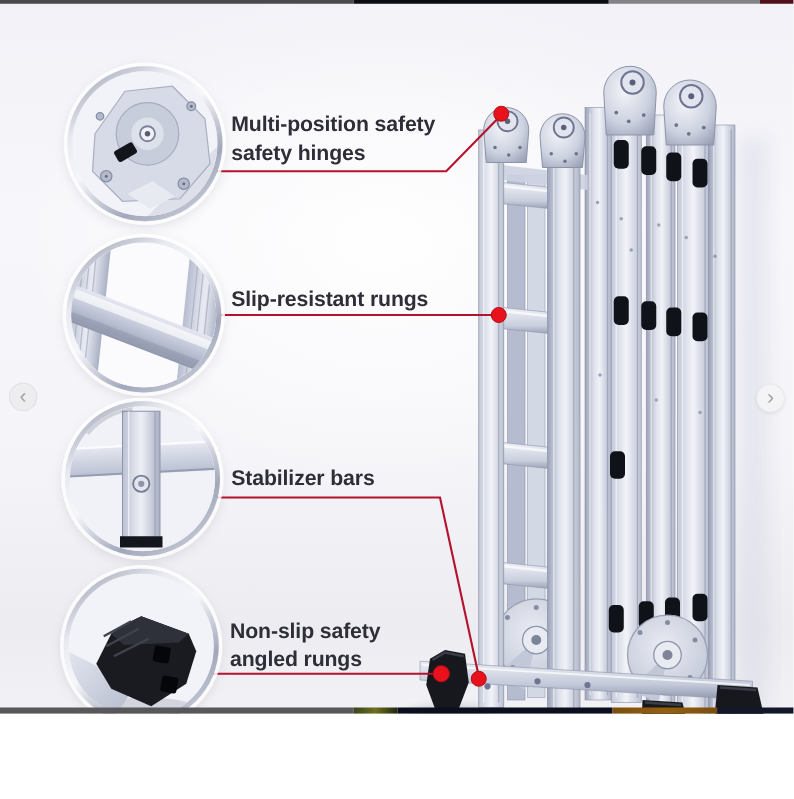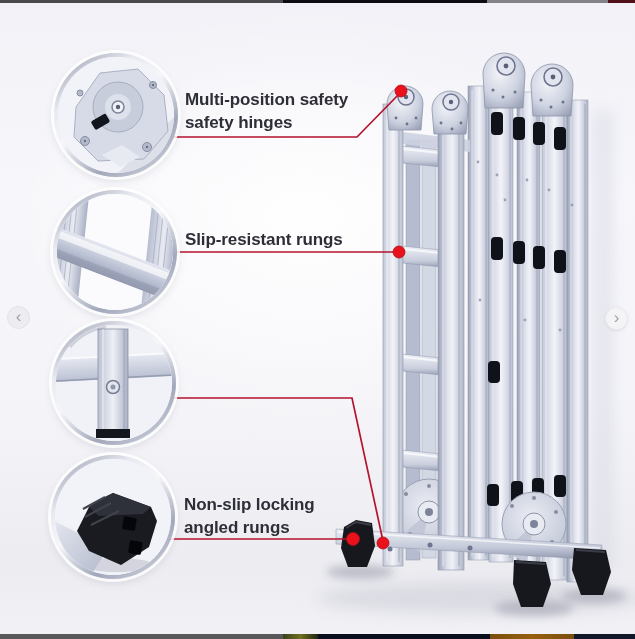--- a/index.html
+++ b/index.html
@@ -1,20 +1,20 @@
 <!DOCTYPE html>
 <html><head>
 <meta charset="utf-8">
 <style>
   * { margin:0; padding:0; box-sizing:border-box; }
   html,body { width:635px; height:639px; }
   body { font-family:"Liberation Sans", sans-serif; }
 
   .stage {
-    position:relative; width:635px; height:639px; overflow:hidden;
+    position:relative; width:635px; height:571px; overflow:hidden;
     background:
       radial-gradient(ellipse 420px 300px at 48% 34%, rgba(255,255,255,.95), rgba(255,255,255,0) 70%),
       linear-gradient(180deg,#f1f1f7 0%, #f7f7fb 30%, #f5f5f9 62%, #ececf1 88%, #f2f2f6 100%);
   }
 
   
   .strip { position:absolute; left:0; width:635px; display:flex; }
   .strip-top { top:0; height:3px; }
   .strip-top span:nth-child(1){ width:283px; background:#4a4a4c; }
   .strip-top span:nth-child(2){ width:204px; background:#0c0c14; }
@@ -425,22 +425,25 @@
     </svg></div>
   </div>
 
   <div class="label" id="label-hinges">
     <span>Multi-position safety</span>
     <span>safety hinges</span>
   </div>
   <div class="label" id="label-rungs">
     <span>Slip-resistant rungs</span>
   </div>
+  <div class="label" id="label-stab">
+    <span>Stabilizer bars</span>
+  </div>
   <div class="label" id="label-feet">
-    <span>Non-slip locking</span>
+    <span>Non-slip safety</span>
     <span>angled rungs</span>
   </div>
 
   <button class="nav nav-prev">
     <span>‹</span>
   </button>
   <button class="nav nav-next">
     <span>›</span>
   </button>
 

